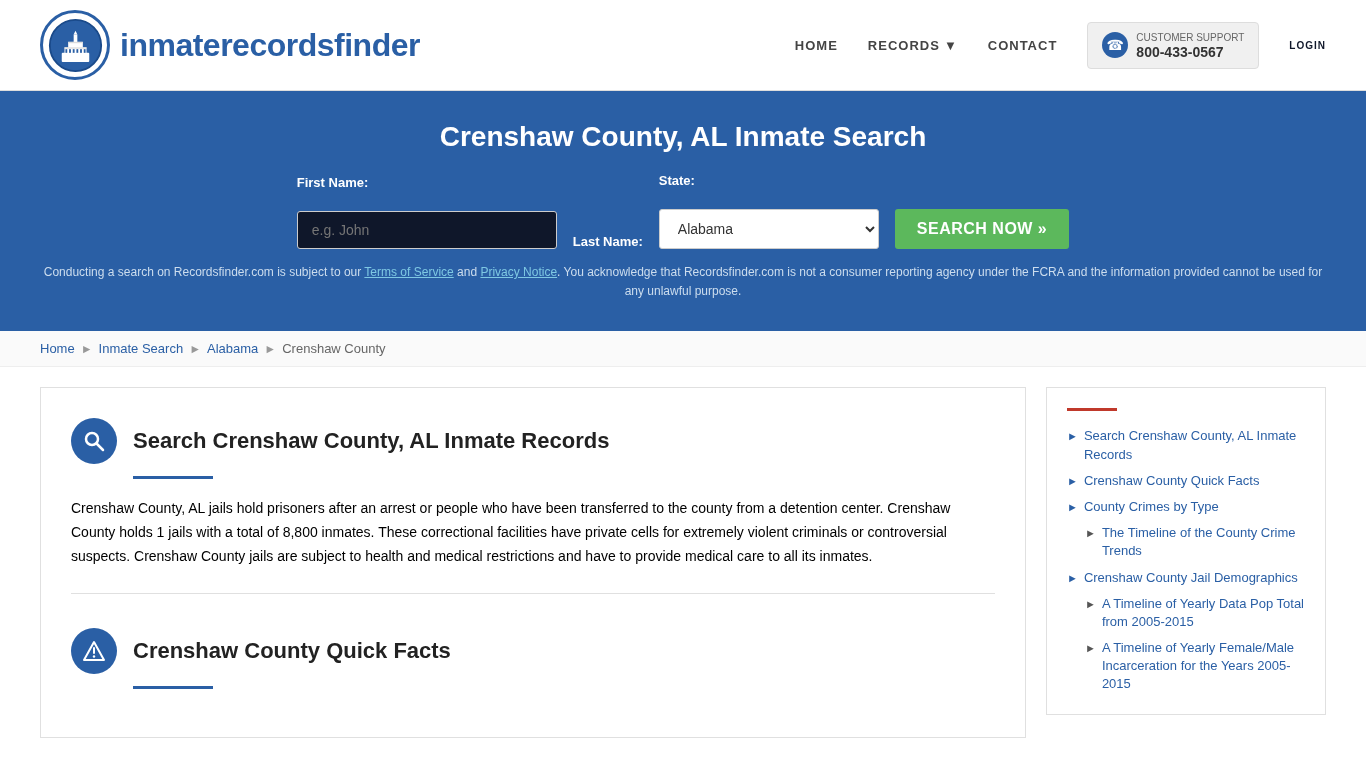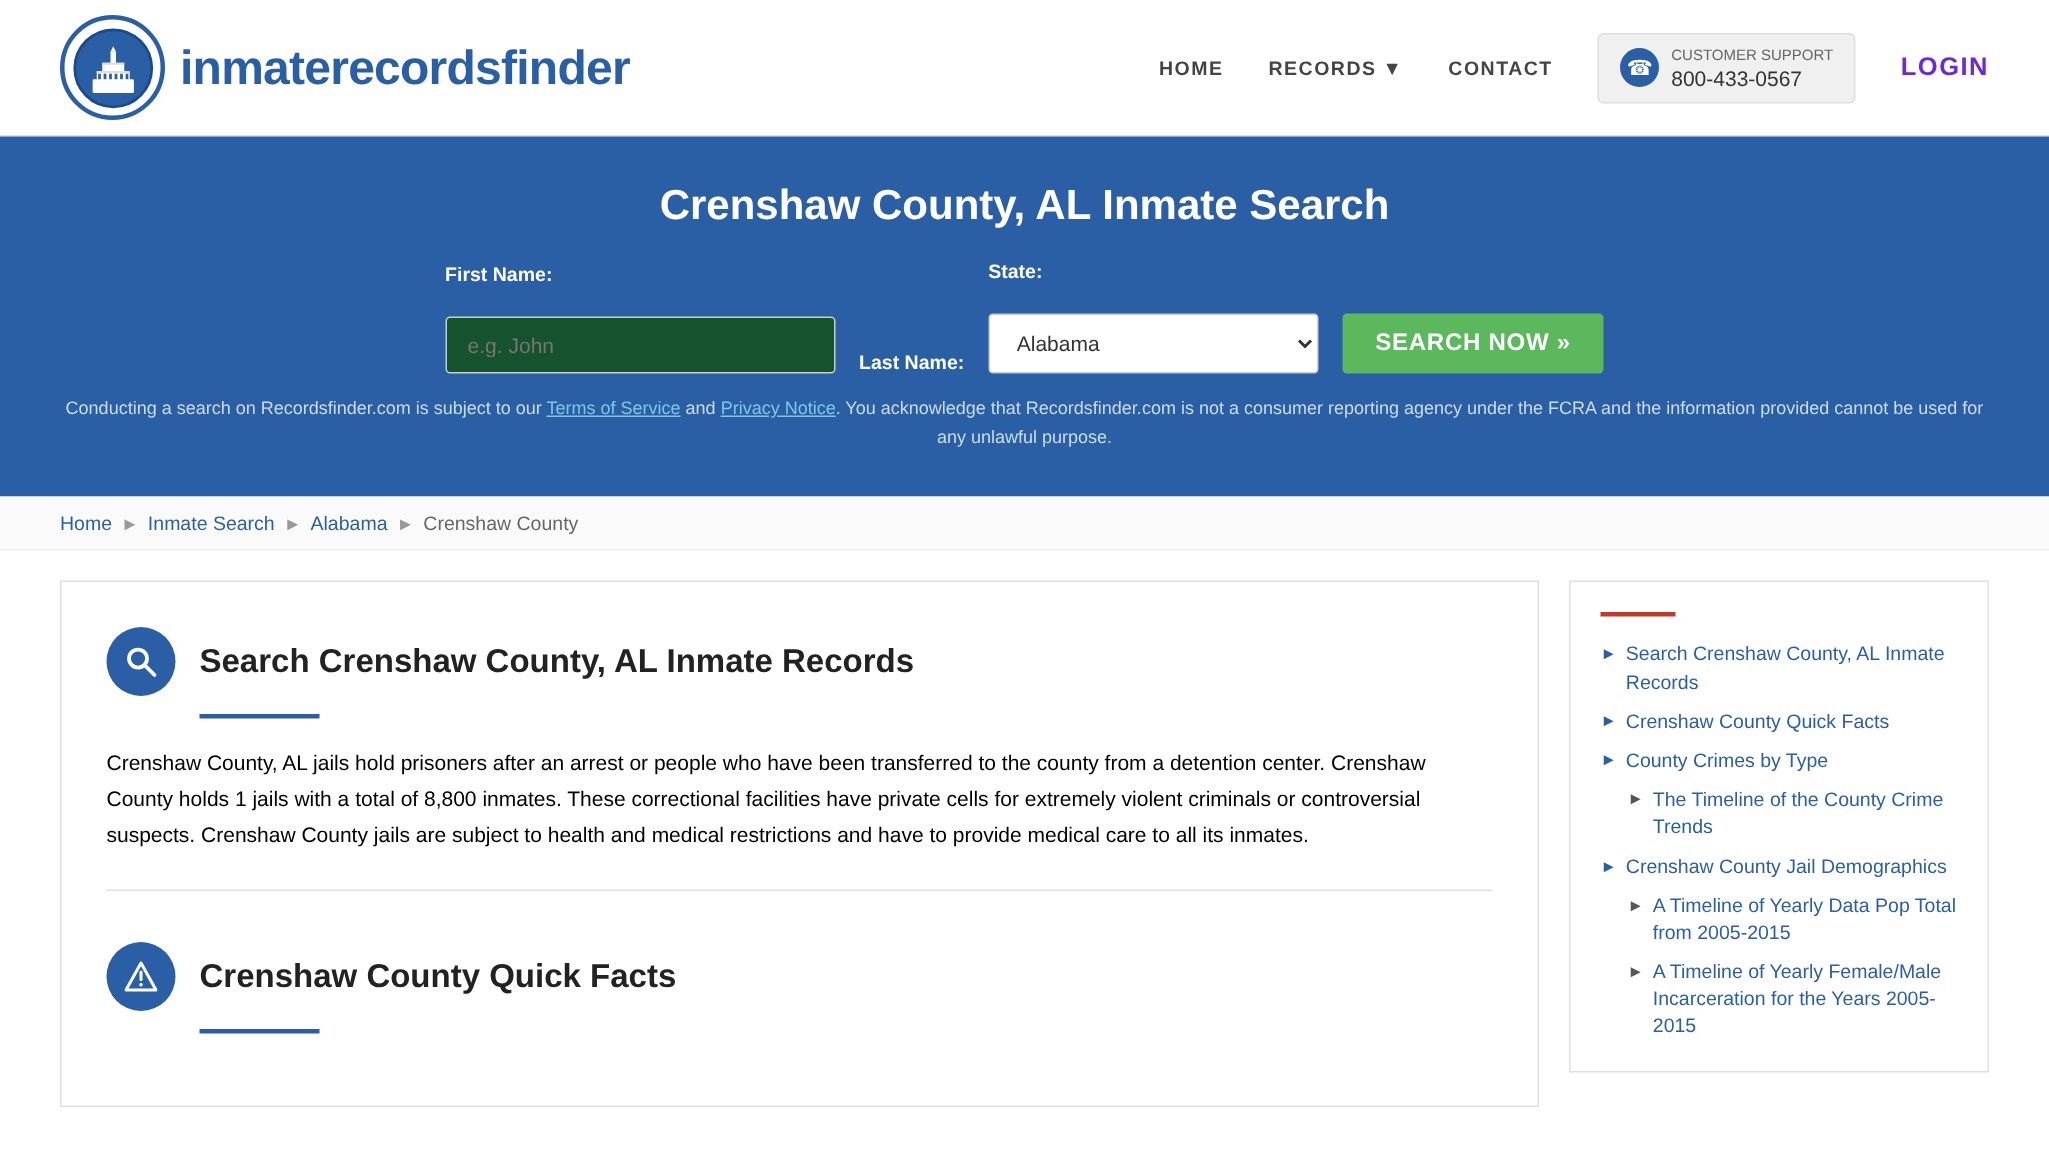--- a/index.html
+++ b/index.html
@@ -74,25 +74,25 @@
       height: 26px;
       background: #2a5fa5;
       border-radius: 50%;
       display: flex;
       align-items: center;
       justify-content: center;
       color: #fff;
       font-size: 14px;
     }
     .support-text { font-size: 10px; color: #666; text-transform: uppercase; line-height: 1.3; }
-    .support-number { font-size: 14px; font-weight: 400; color: #333; }
+    .support-number { font-size: 14px; font-weight: 700; color: #333; }
     .login-btn {
-      font-size: 17px;
-      font-weight: 700;
-      color: #6d28d9;
+      font-size: 10px;
+      font-weight: 700;
+      color: #0f172a;
       letter-spacing: 1px;
       text-transform: uppercase;
       cursor: pointer;
     }
 
     
     .hero {
       background: #2a5fa5;
       padding: 30px 40px;
       text-align: center;
@@ -106,21 +106,21 @@
     .search-form {
       display: flex;
       align-items: flex-end;
       justify-content: center;
       gap: 16px;
       margin-bottom: 14px;
     }
     .form-group { display: flex; flex-direction: column; gap: 21px; text-align: left; }
     .form-label { color: #fff; font-size: 13px; font-weight: 600; }
     .form-input {
-      background: #14532d;
+      background: #0f172a;
       border: 1px solid #ccc;
       padding: 10px 14px;
       font-size: 14px;
       color: #999;
       width: 260px;
       border-radius: 3px;
       outline: none;
     }
     .form-select {
       background: #fff;

